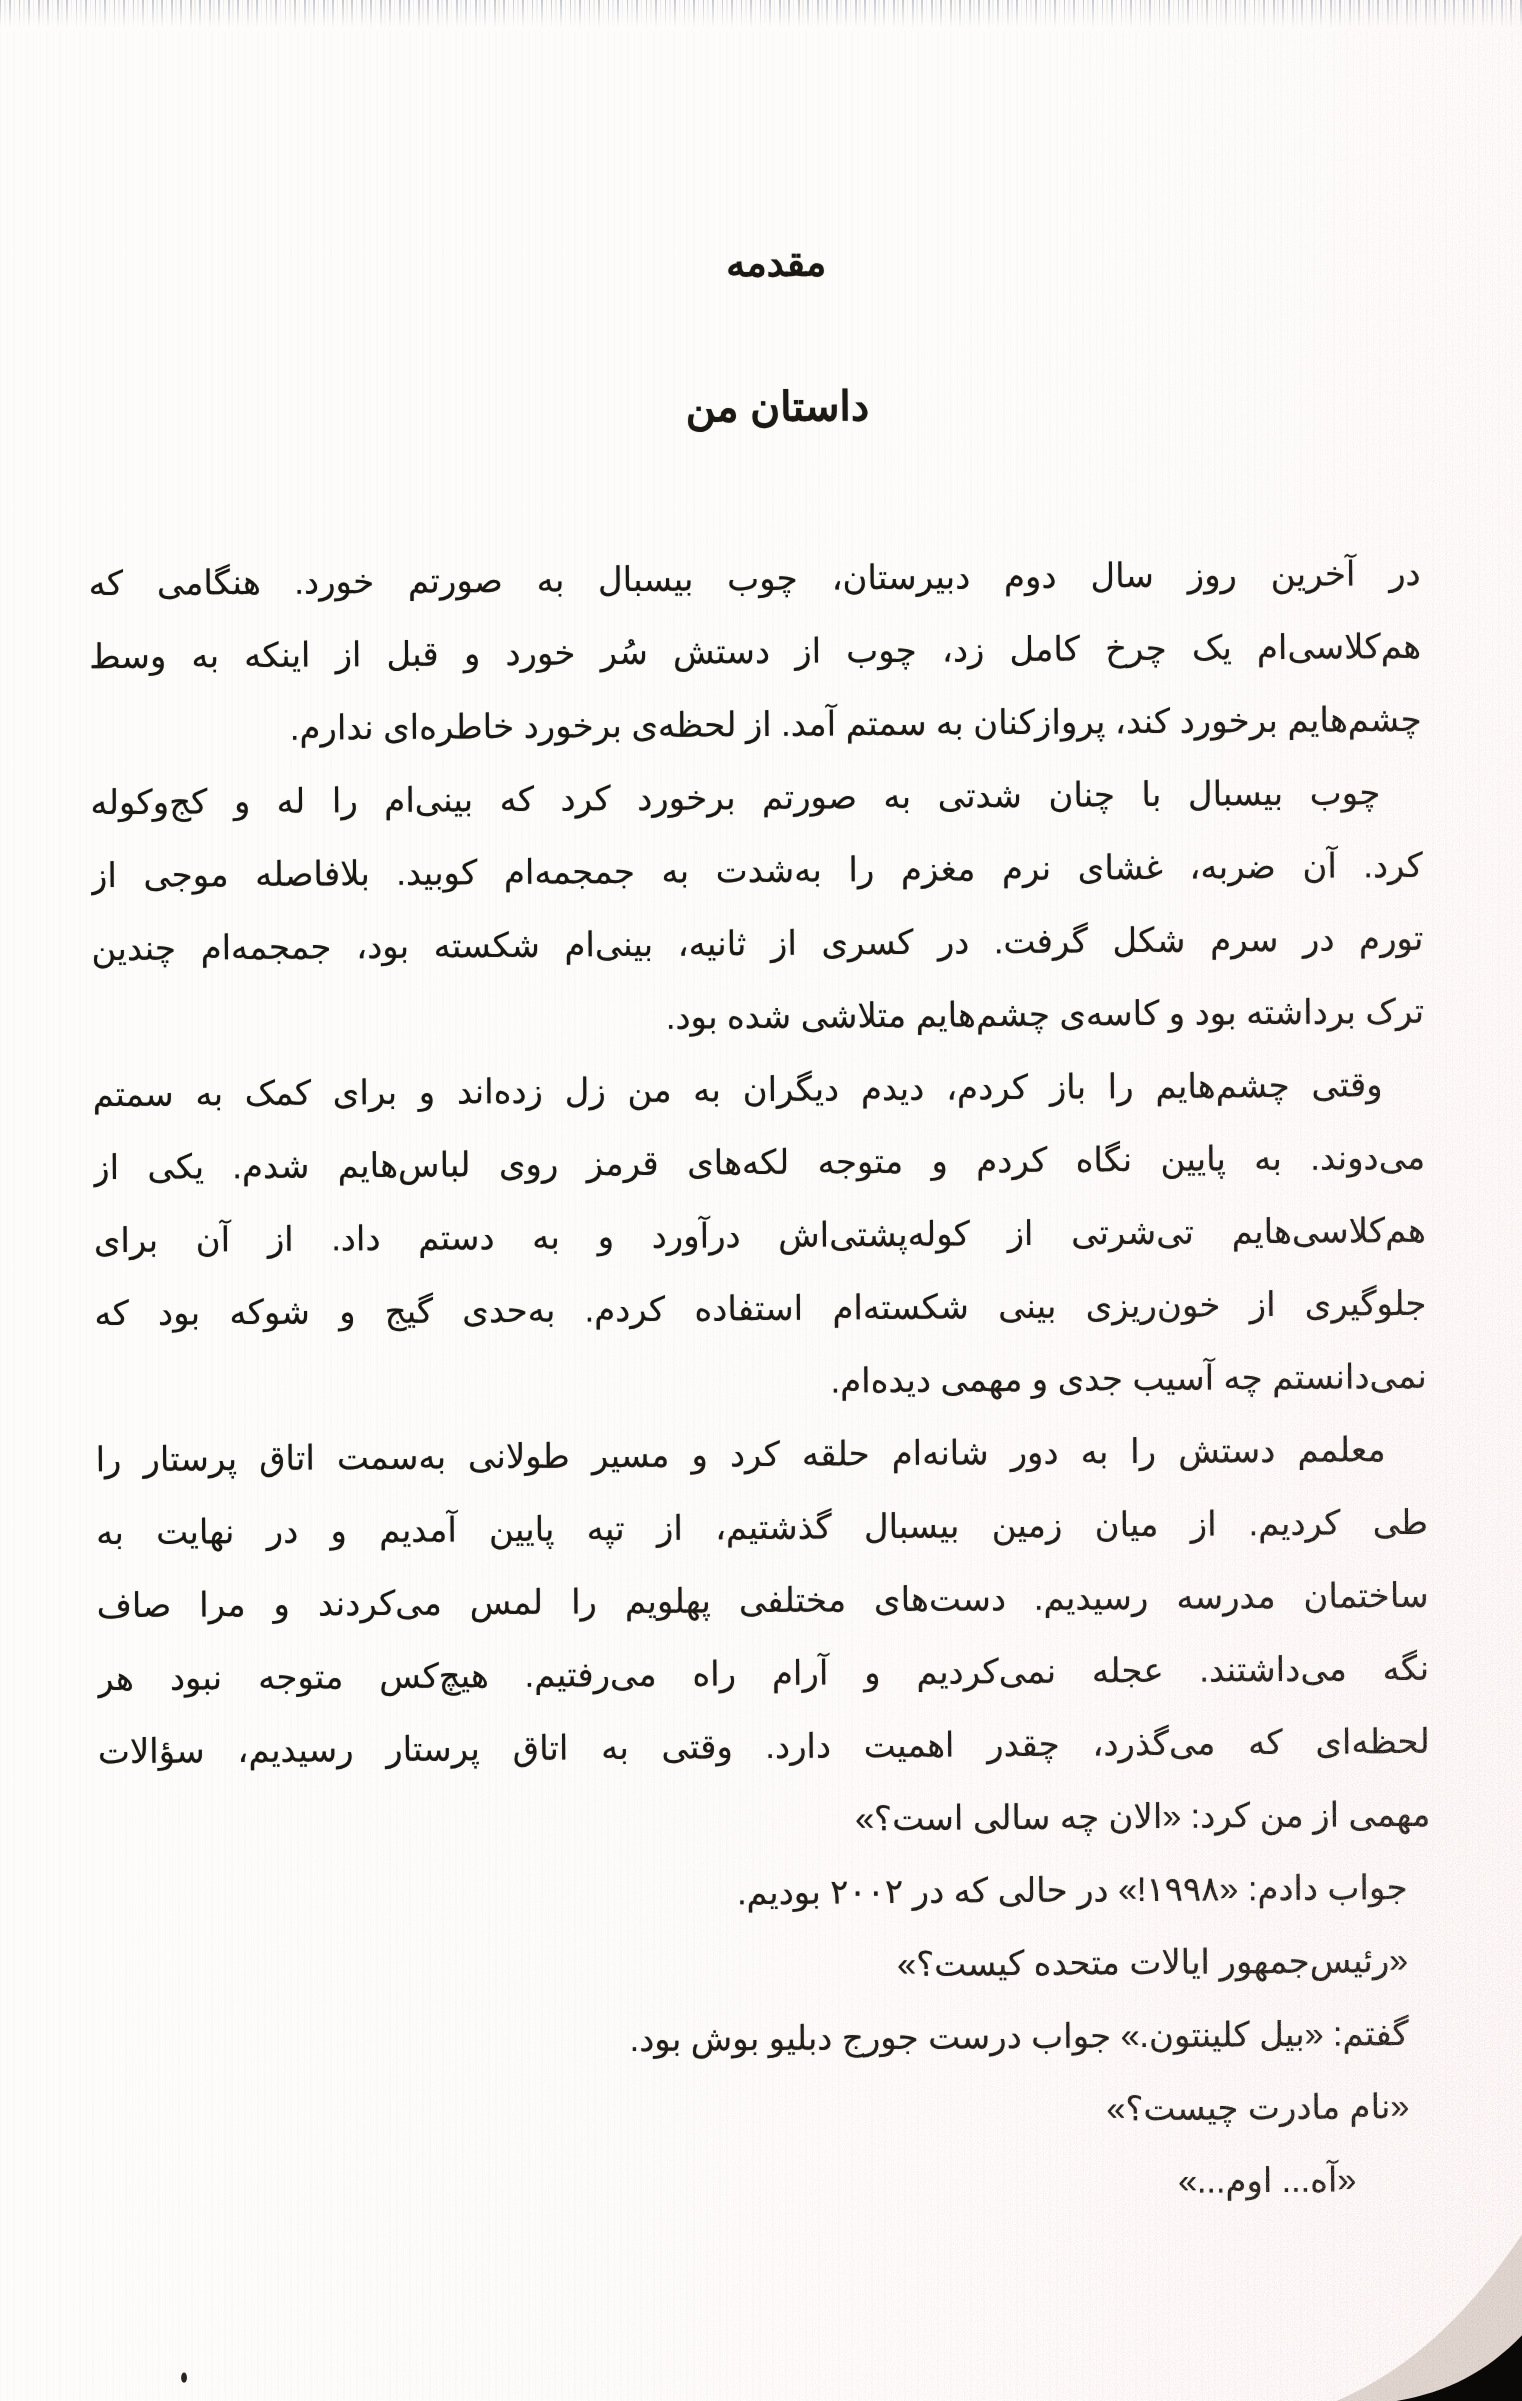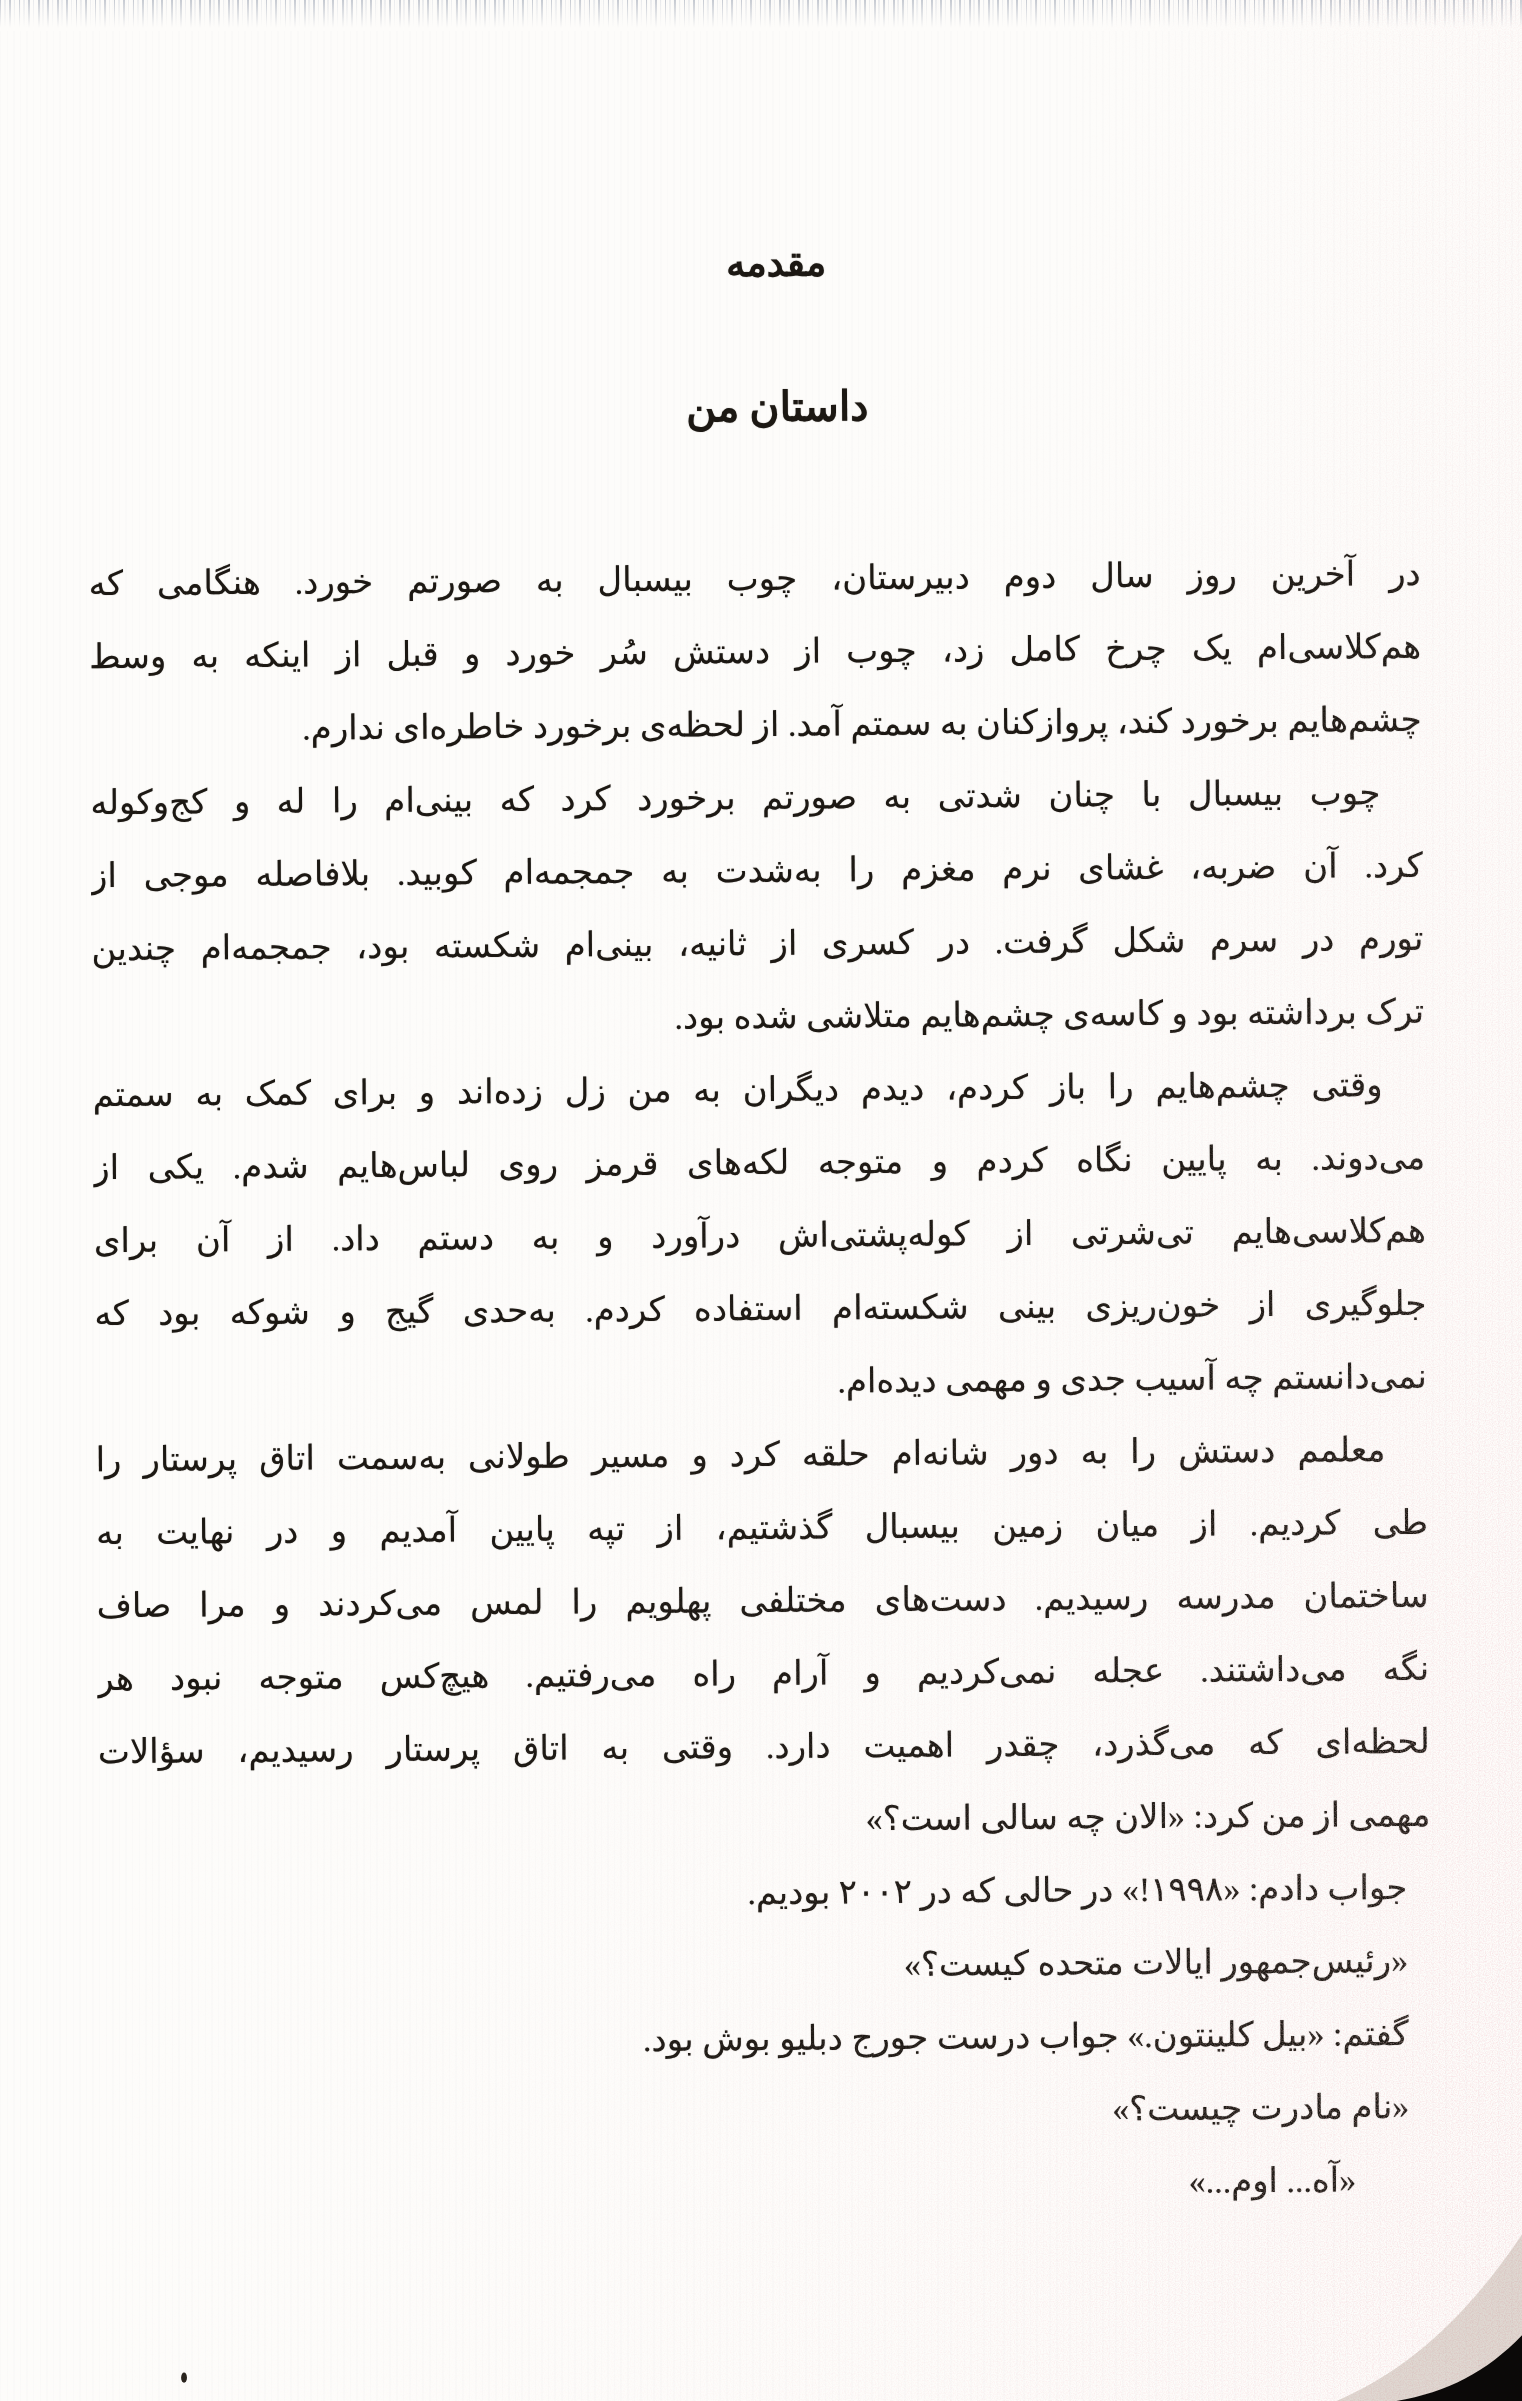--- a/index.html
+++ b/index.html
@@ -5,21 +5,21 @@
   html, body {
     margin: 0; padding: 0;
     width: 1522px; height: 2401px;
     overflow: hidden;
     background: #ffffff;
   }
   .page {
     position: relative;
     width: 1522px; height: 2401px;
     background: #fdfcfa;
-    font-family: Liberation Serif, serif;
+    font-family: Liberation Sans, sans-serif;
     color: #1c1813;
   }
   
   .streaks {
     position: absolute; inset: 0;
     background: repeating-linear-gradient(90deg,
       rgba(140,150,170,0.05) 0 1.5px,
       rgba(255,255,255,0) 1.5px 6.6px);
     opacity: .5;
     pointer-events: none;

